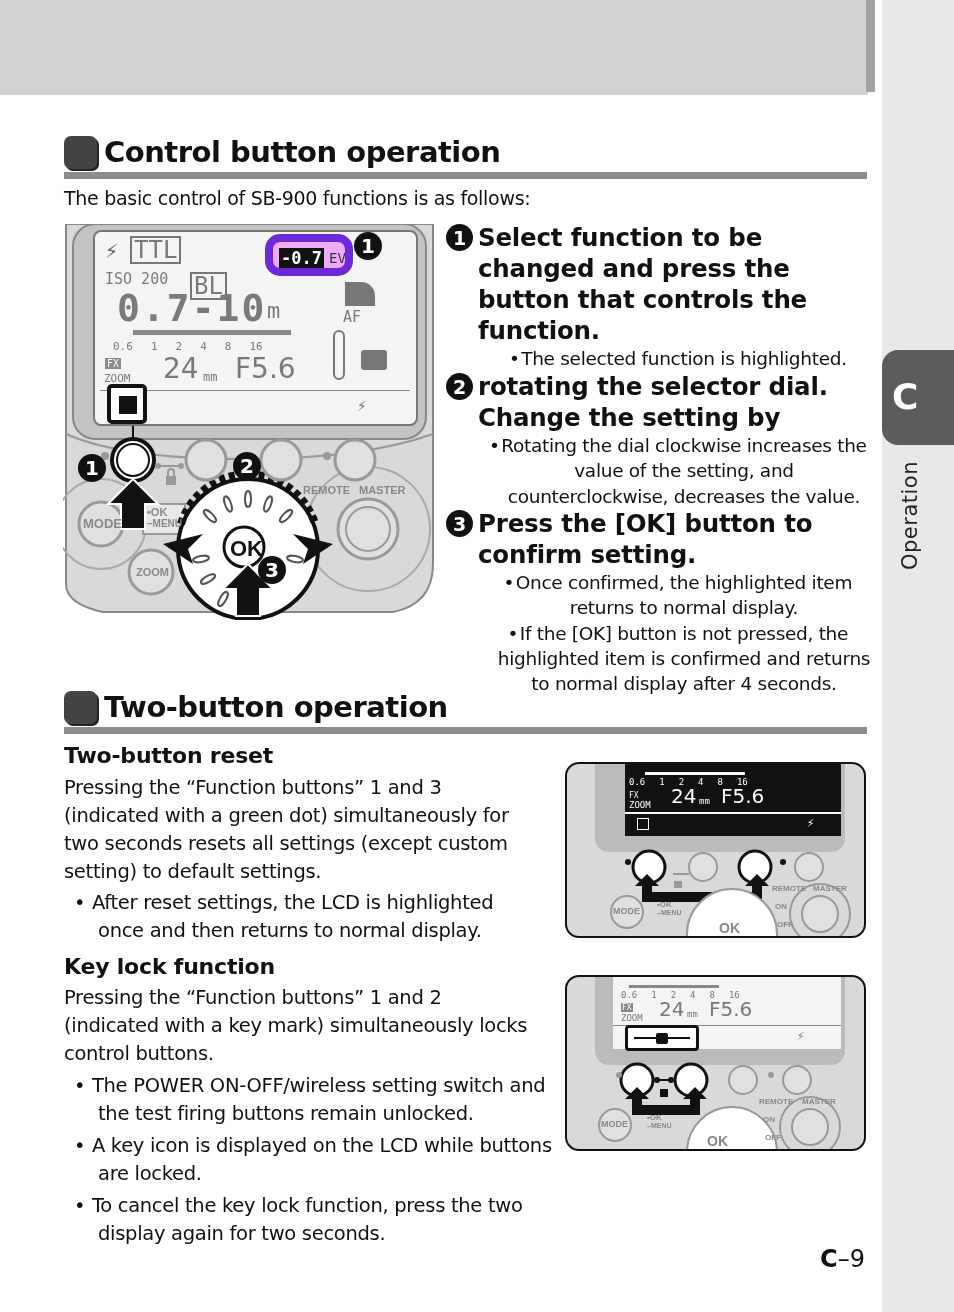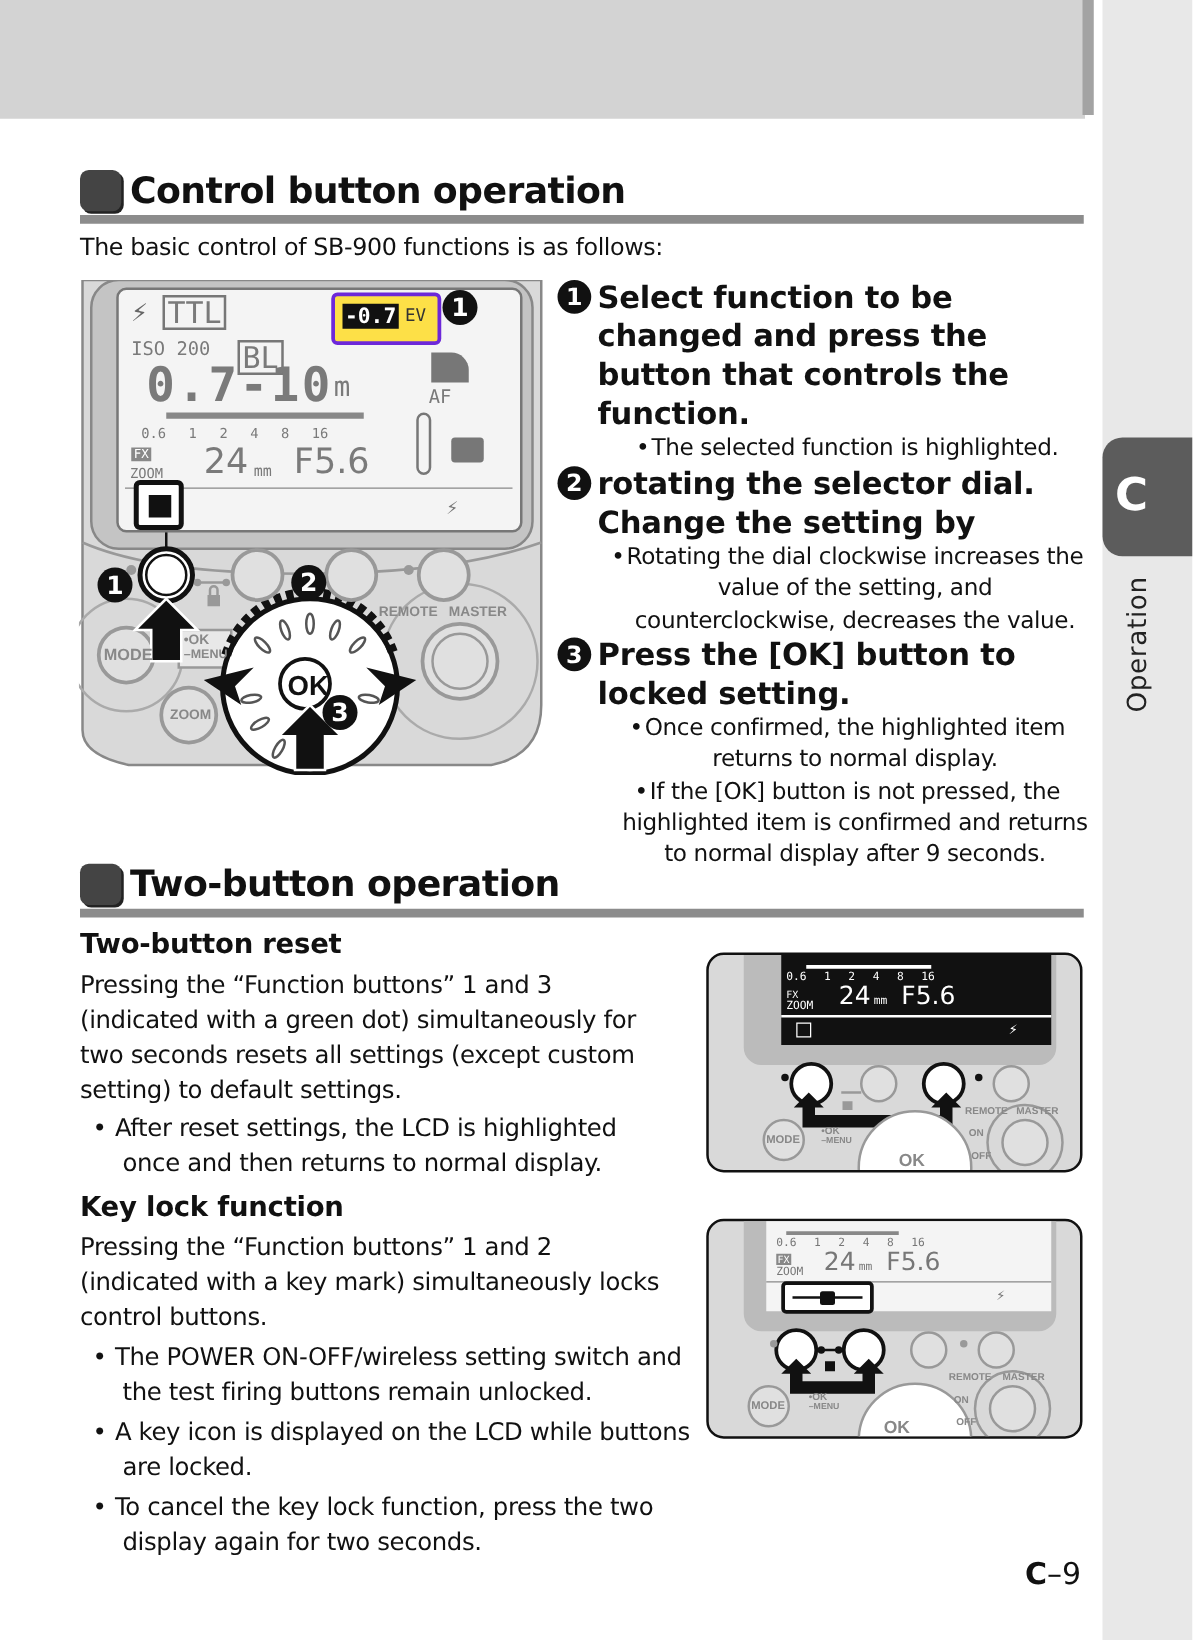--- a/index.html
+++ b/index.html
@@ -130,21 +130,21 @@
     <span style="position:absolute;left:68px;top:120px;font-size:28px;font-family:'DejaVu Sans',sans-serif;">24</span>
     <span style="position:absolute;left:108px;top:138px;font-size:12px;">mm</span>
     <span style="position:absolute;left:140px;top:120px;font-size:28px;font-family:'DejaVu Sans',sans-serif;">F5.6</span>
     <span style="position:absolute;left:248px;top:76px;font-size:15px;">AF</span>
     <div style="position:absolute;left:250px;top:50px;width:30px;height:24px;background:#777;border-radius:0 14px 0 0;"></div>
     <div style="position:absolute;left:238px;top:98px;width:12px;height:50px;border:2px solid #777;border-radius:6px;"></div>
     <div style="position:absolute;left:266px;top:118px;width:26px;height:20px;background:#777;border-radius:3px;"></div>
     <div style="position:absolute;left:5px;top:158px;width:310px;height:1px;background:#888;"></div>
     <span style="position:absolute;left:262px;top:164px;font-size:16px;color:#777;">⚡</span>
 
-    <div style="position:absolute;left:170px;top:2px;width:88px;height:42px;border:3px solid #6d28d9;border-radius:5px;background:#fde047;">
+    <div style="position:absolute;left:170px;top:2px;width:88px;height:42px;border:8px solid #6d28d9;border-radius:15px;background:#f0abfc;">
       <span style="position:absolute;left:6px;top:6px;background:#111;color:#fff;font-size:17px;font-weight:bold;padding:0 2px;">-0.7</span>
       <span style="position:absolute;left:56px;top:8px;font-size:14px;color:#333;">EV</span>
     </div>
 
     <div style="position:absolute;left:12px;top:152px;width:40px;height:40px;border:4px solid #111;border-radius:5px;background:#fff;">
       <div style="position:absolute;left:8px;top:8px;width:18px;height:18px;background:#111;"></div>
     </div>
   </div>
 
   <div class="badge" style="left:291px;top:8px;">1</div>
@@ -183,25 +183,25 @@
     </div>
   </div>
   <div class="bullet">Rotating the dial clockwise increases the value of the setting, and counterclockwise, decreases the value.</div>
 </div>
 
 <div class="step" style="top:508px;">
   <div class="step-head">
     <div class="step-num">3</div>
     <div class="step-title">
       <div>Press the [OK] button to</div>
-      <div>locked setting.</div>
+      <div>confirm setting.</div>
     </div>
   </div>
   <div class="bullet">Once confirmed, the highlighted item returns to normal display.</div>
-  <div class="bullet">If the [OK] button is not pressed, the highlighted item is confirmed and returns to normal display after 9 seconds.</div>
+  <div class="bullet">If the [OK] button is not pressed, the highlighted item is confirmed and returns to normal display after 4 seconds.</div>
 </div>
 
 <div class="section-head" style="top:690px;">
   <div class="section-square"></div>
   <div class="section-title">Two-button operation</div>
 </div>
 <div class="section-rule" style="top:727px;"></div>
 
 <div class="sub-head" style="top:743px;">Two-button reset</div>
 <div class="para" style="top:774px;">

